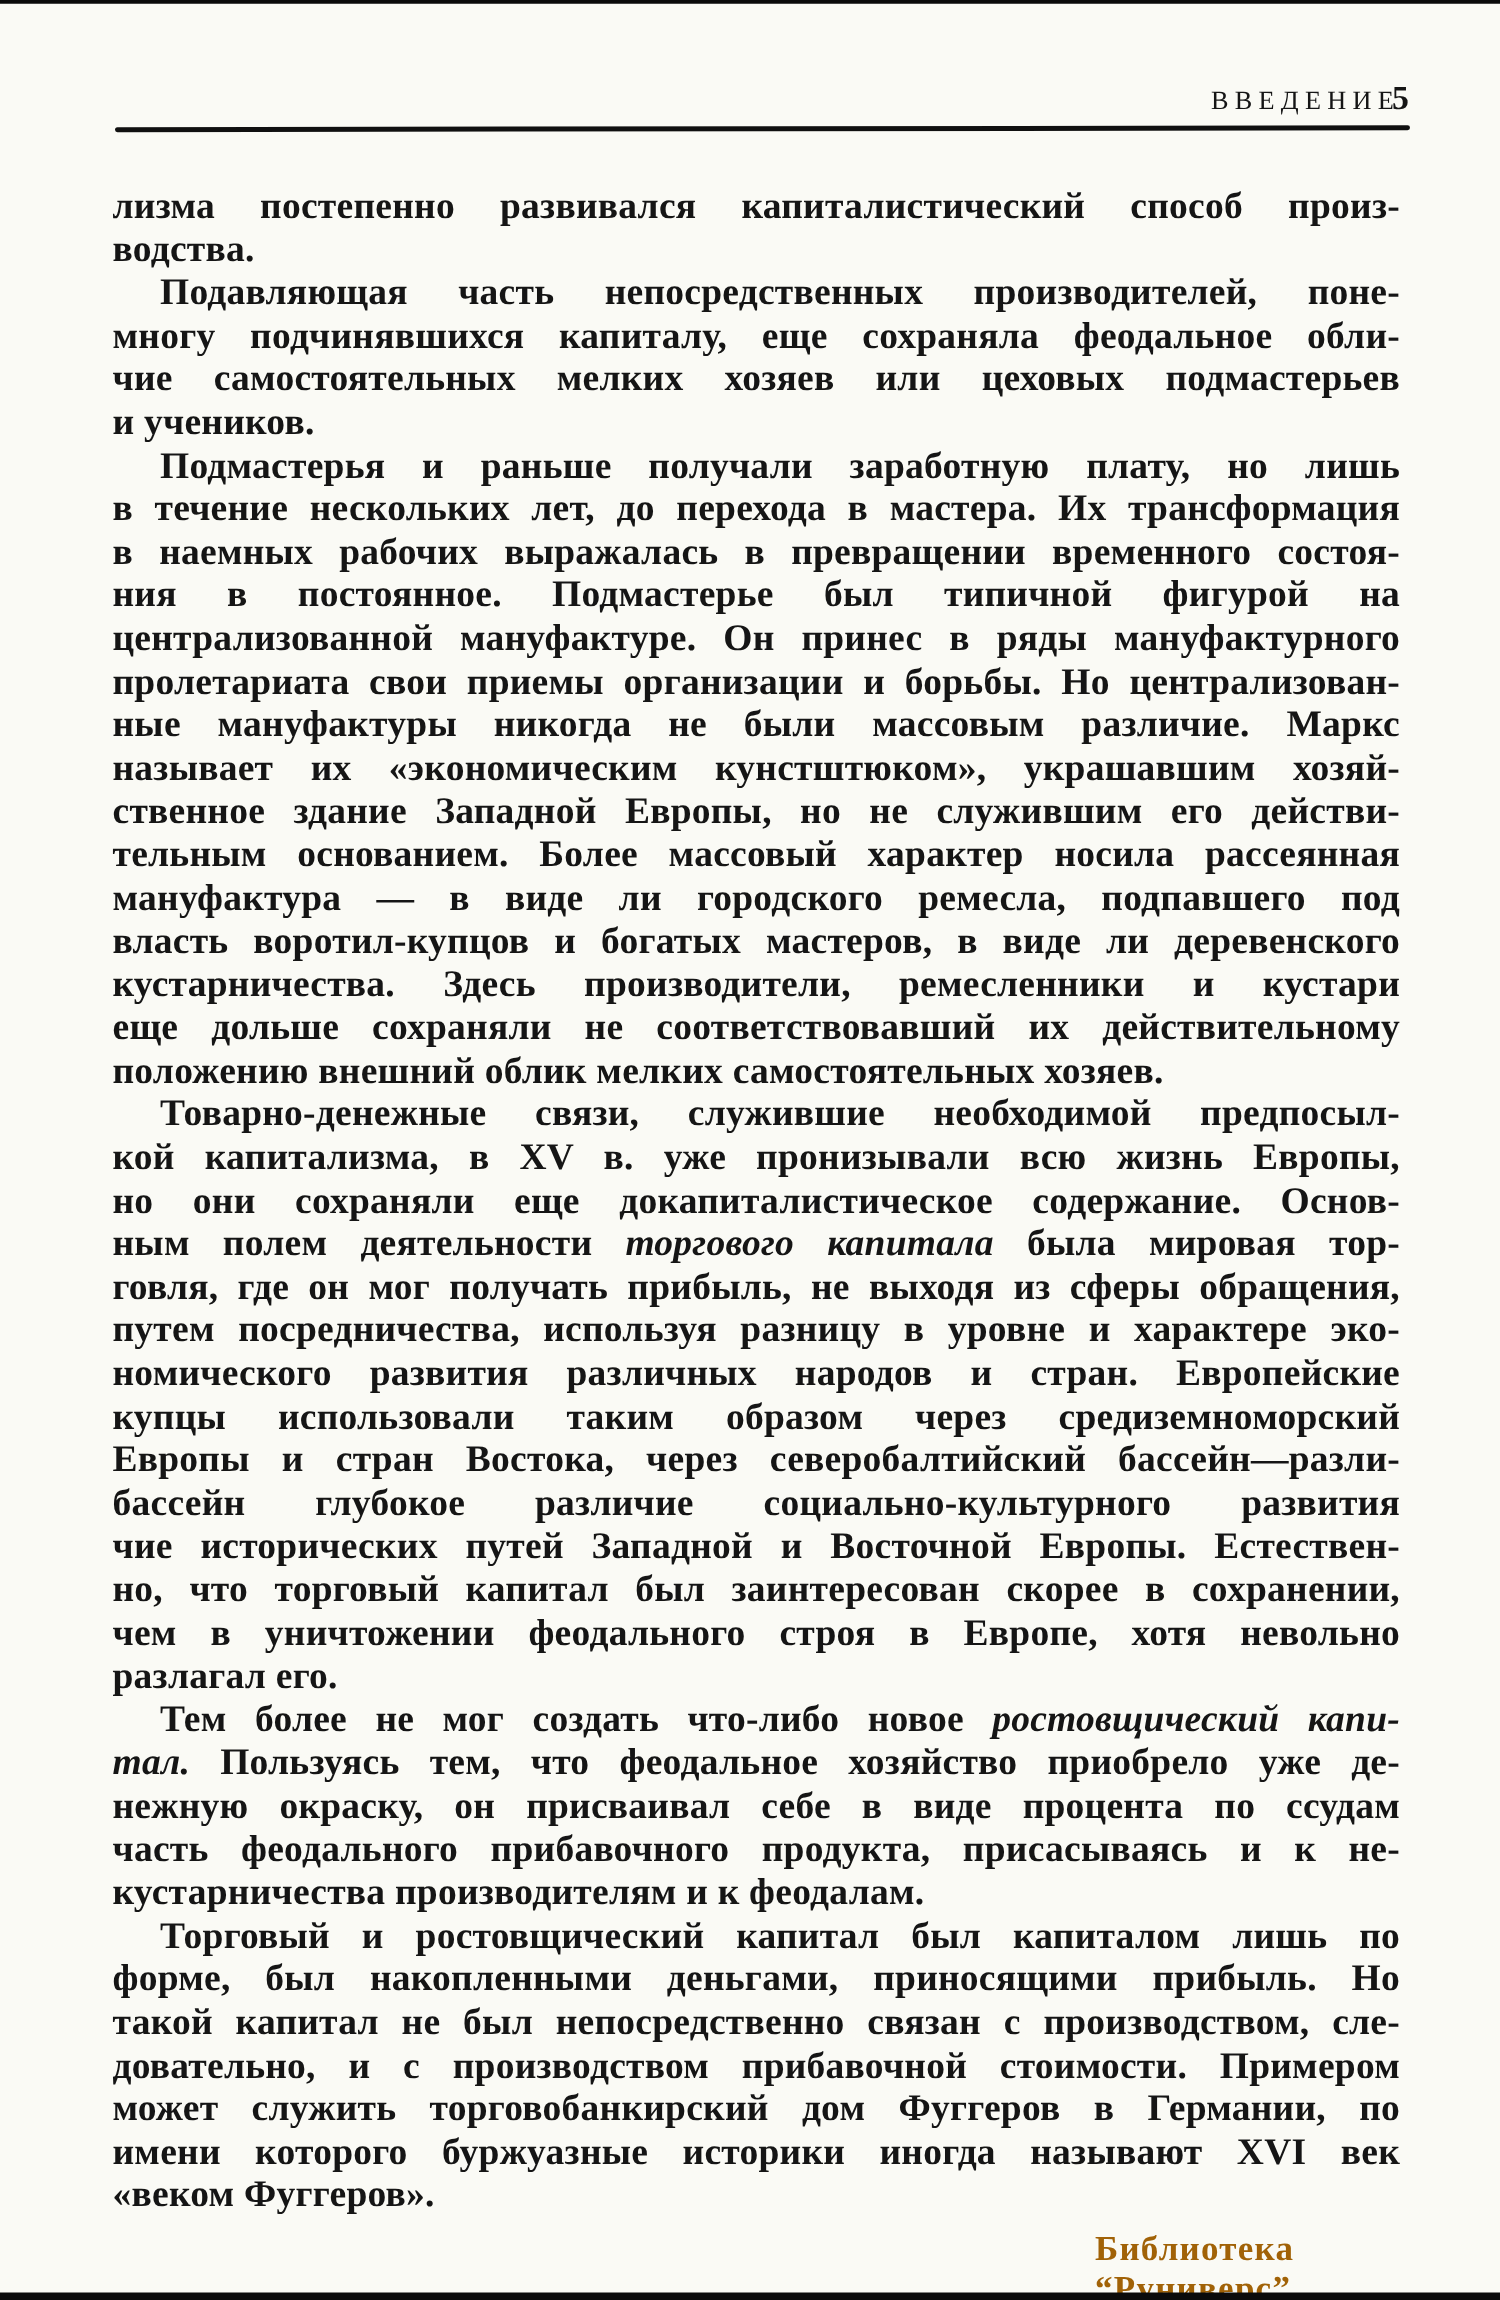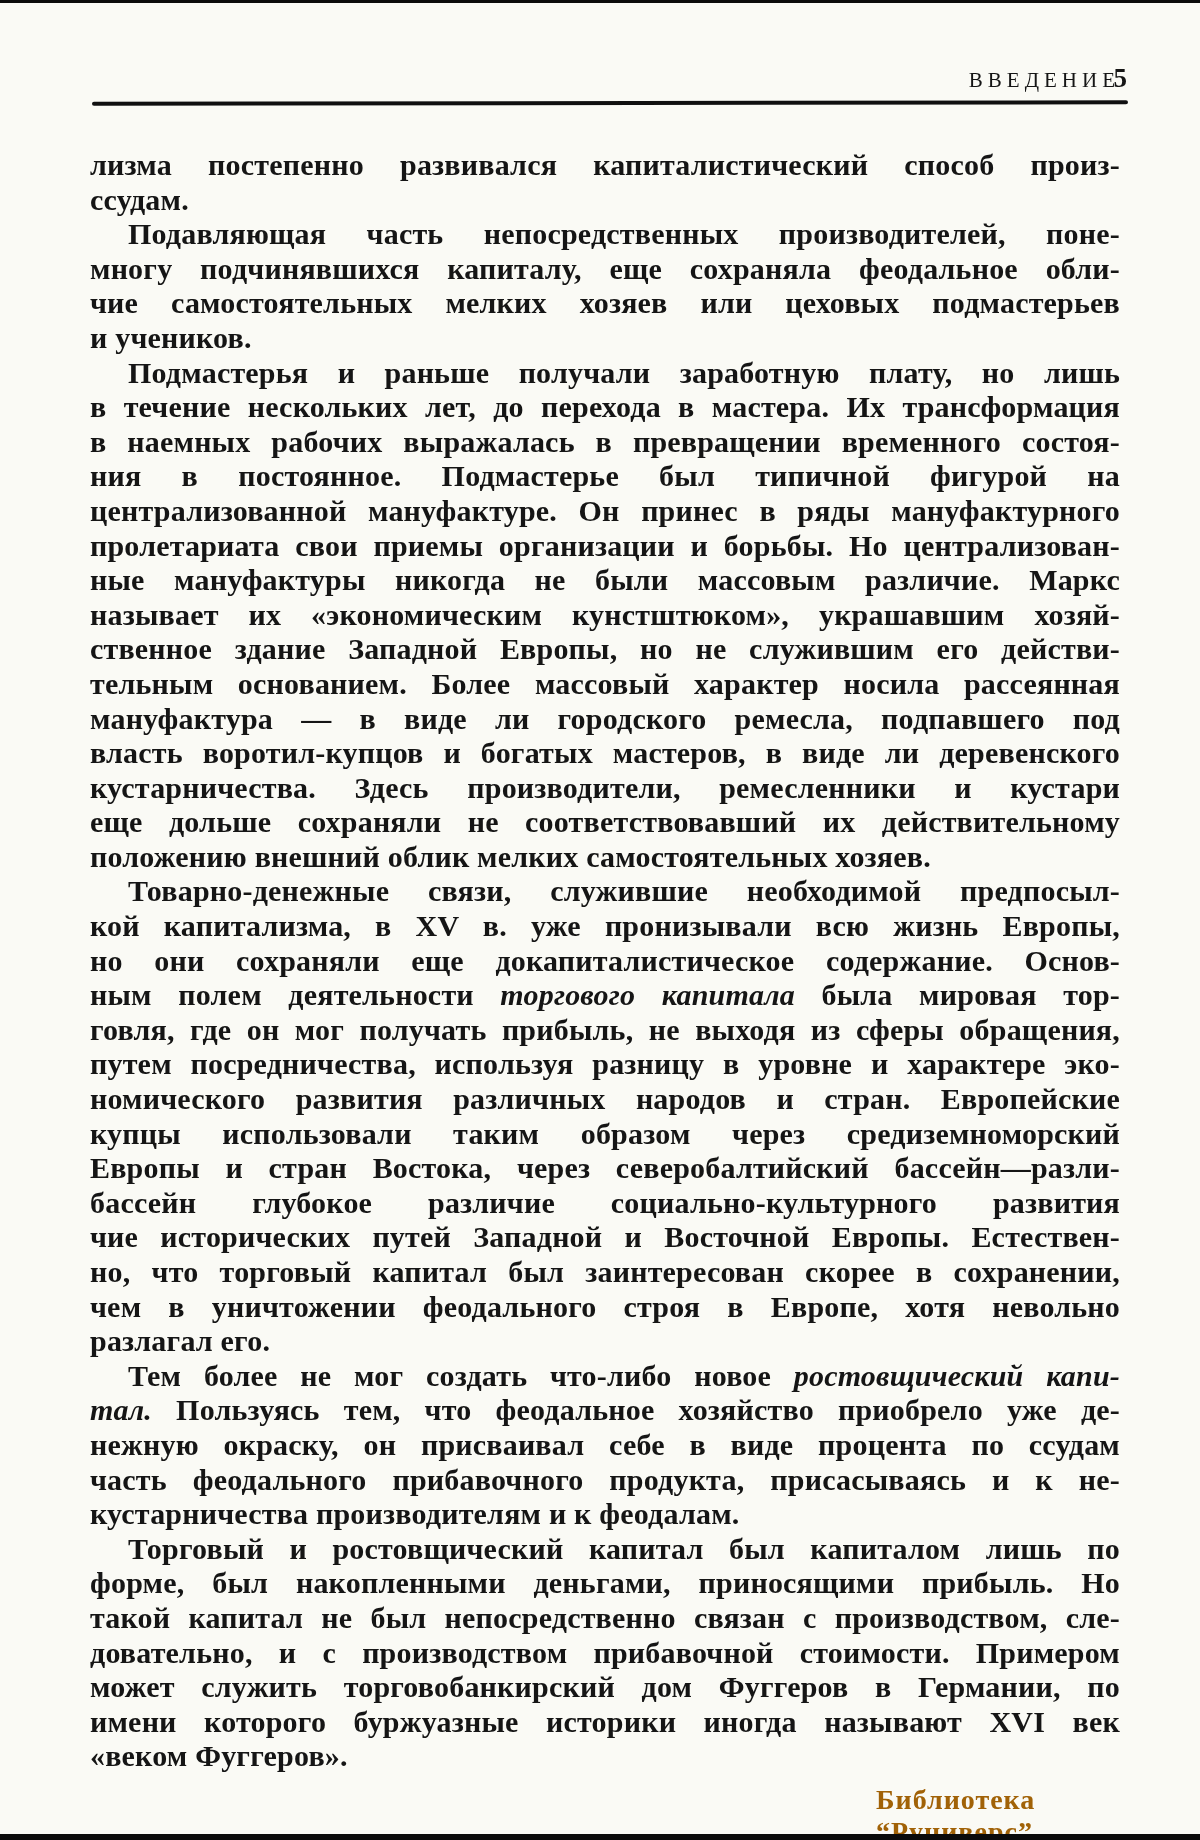--- a/index.html
+++ b/index.html
@@ -92,21 +92,21 @@
   <div class="edge top"></div>
 
   <div class="header-title">ВВЕДЕНИЕ</div>
 
   <div class="page-number">5</div>
 
   <div class="rule"></div>
 
   <div class="body">
       <div class="line">лизма постепенно развивался капиталистический способ произ-</div>
-      <div class="line lastline">ссудам.</div>
+      <div class="line lastline">водства.</div>
       <div class="line indent">Подавляющая часть непосредственных производителей, поне-</div>
       <div class="line">многу подчинявшихся капиталу, еще сохраняла феодальное обли-</div>
       <div class="line">чие самостоятельных мелких хозяев или цеховых подмастерьев</div>
       <div class="line lastline">и учеников.</div>
       <div class="line indent">Подмастерья и раньше получали заработную плату, но лишь</div>
       <div class="line">в течение нескольких лет, до перехода в мастера. Их трансформация</div>
       <div class="line">в наемных рабочих выражалась в превращении временного состоя-</div>
       <div class="line">ния в постоянное. Подмастерье был типичной фигурой на</div>
       <div class="line">централизованной мануфактуре. Он принес в ряды мануфактурного</div>
       <div class="line">пролетариата свои приемы организации и борьбы. Но централизован-</div>

